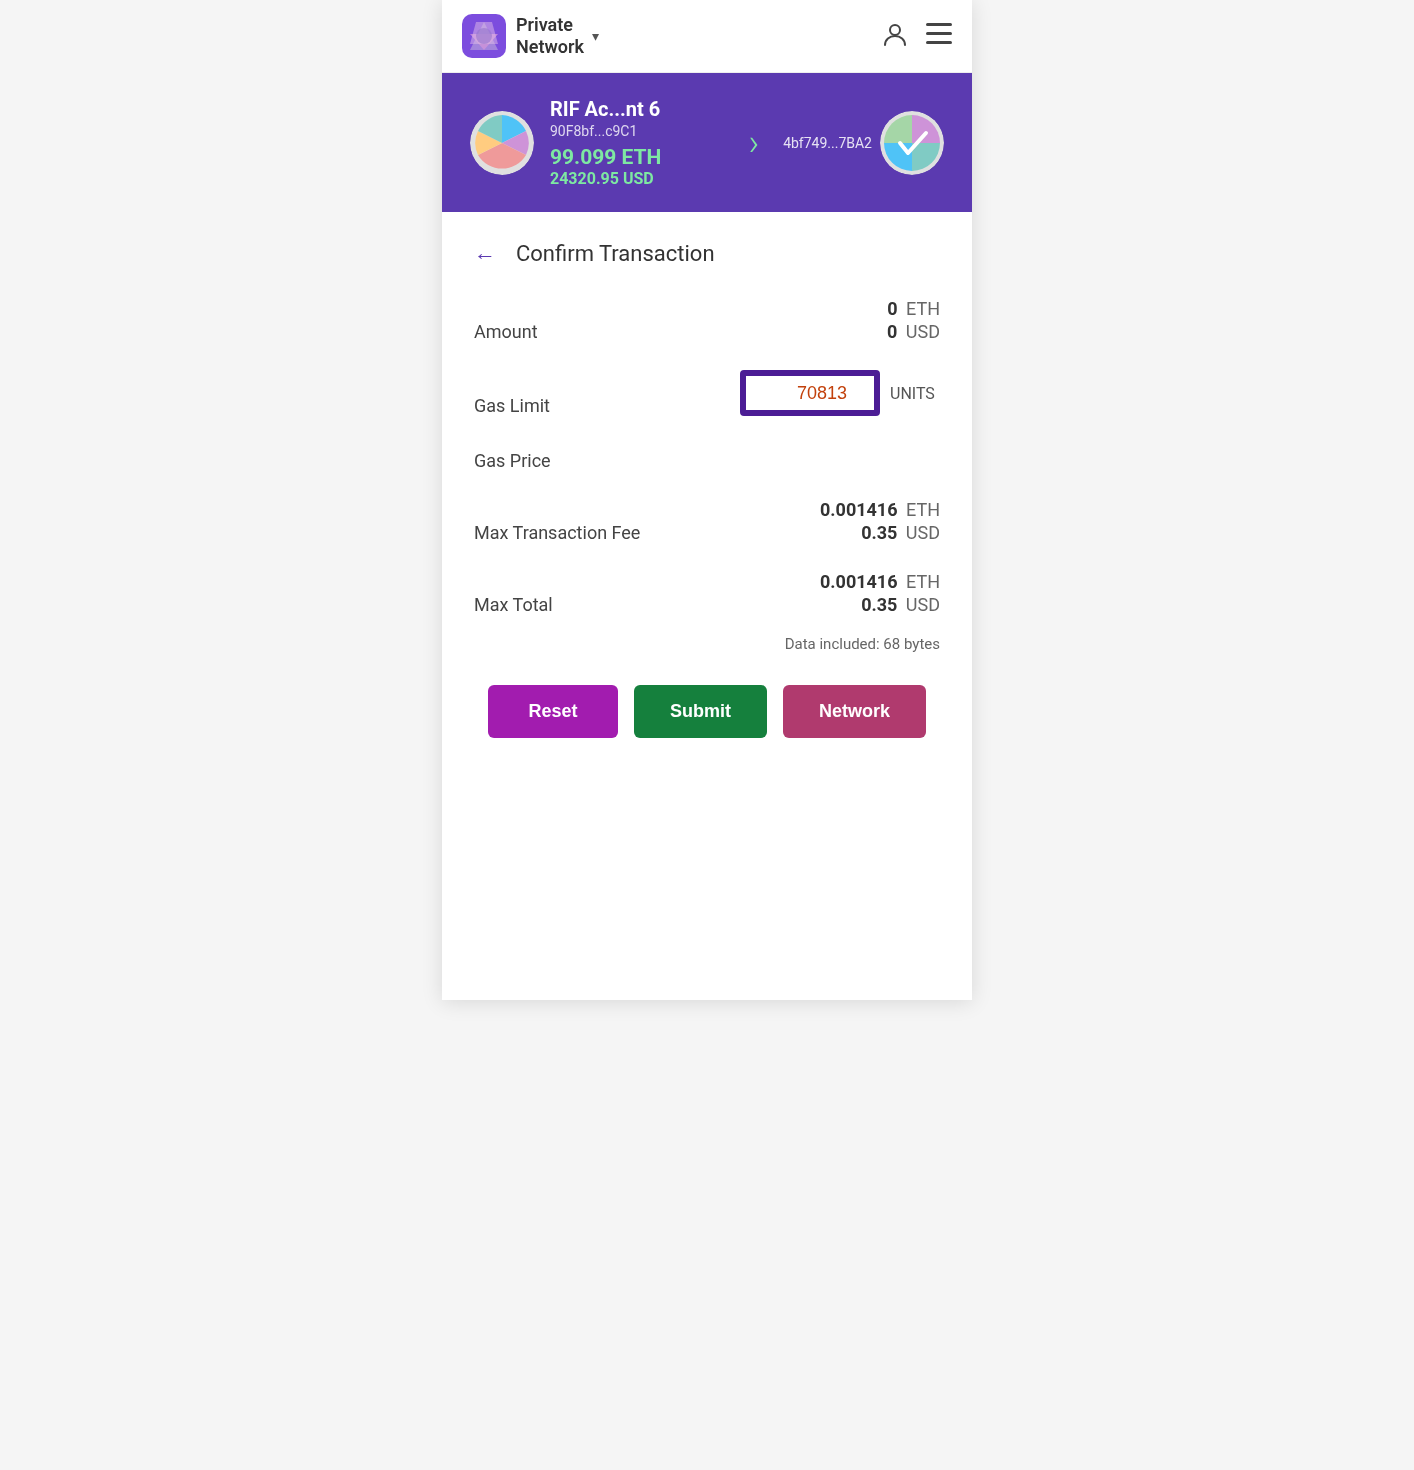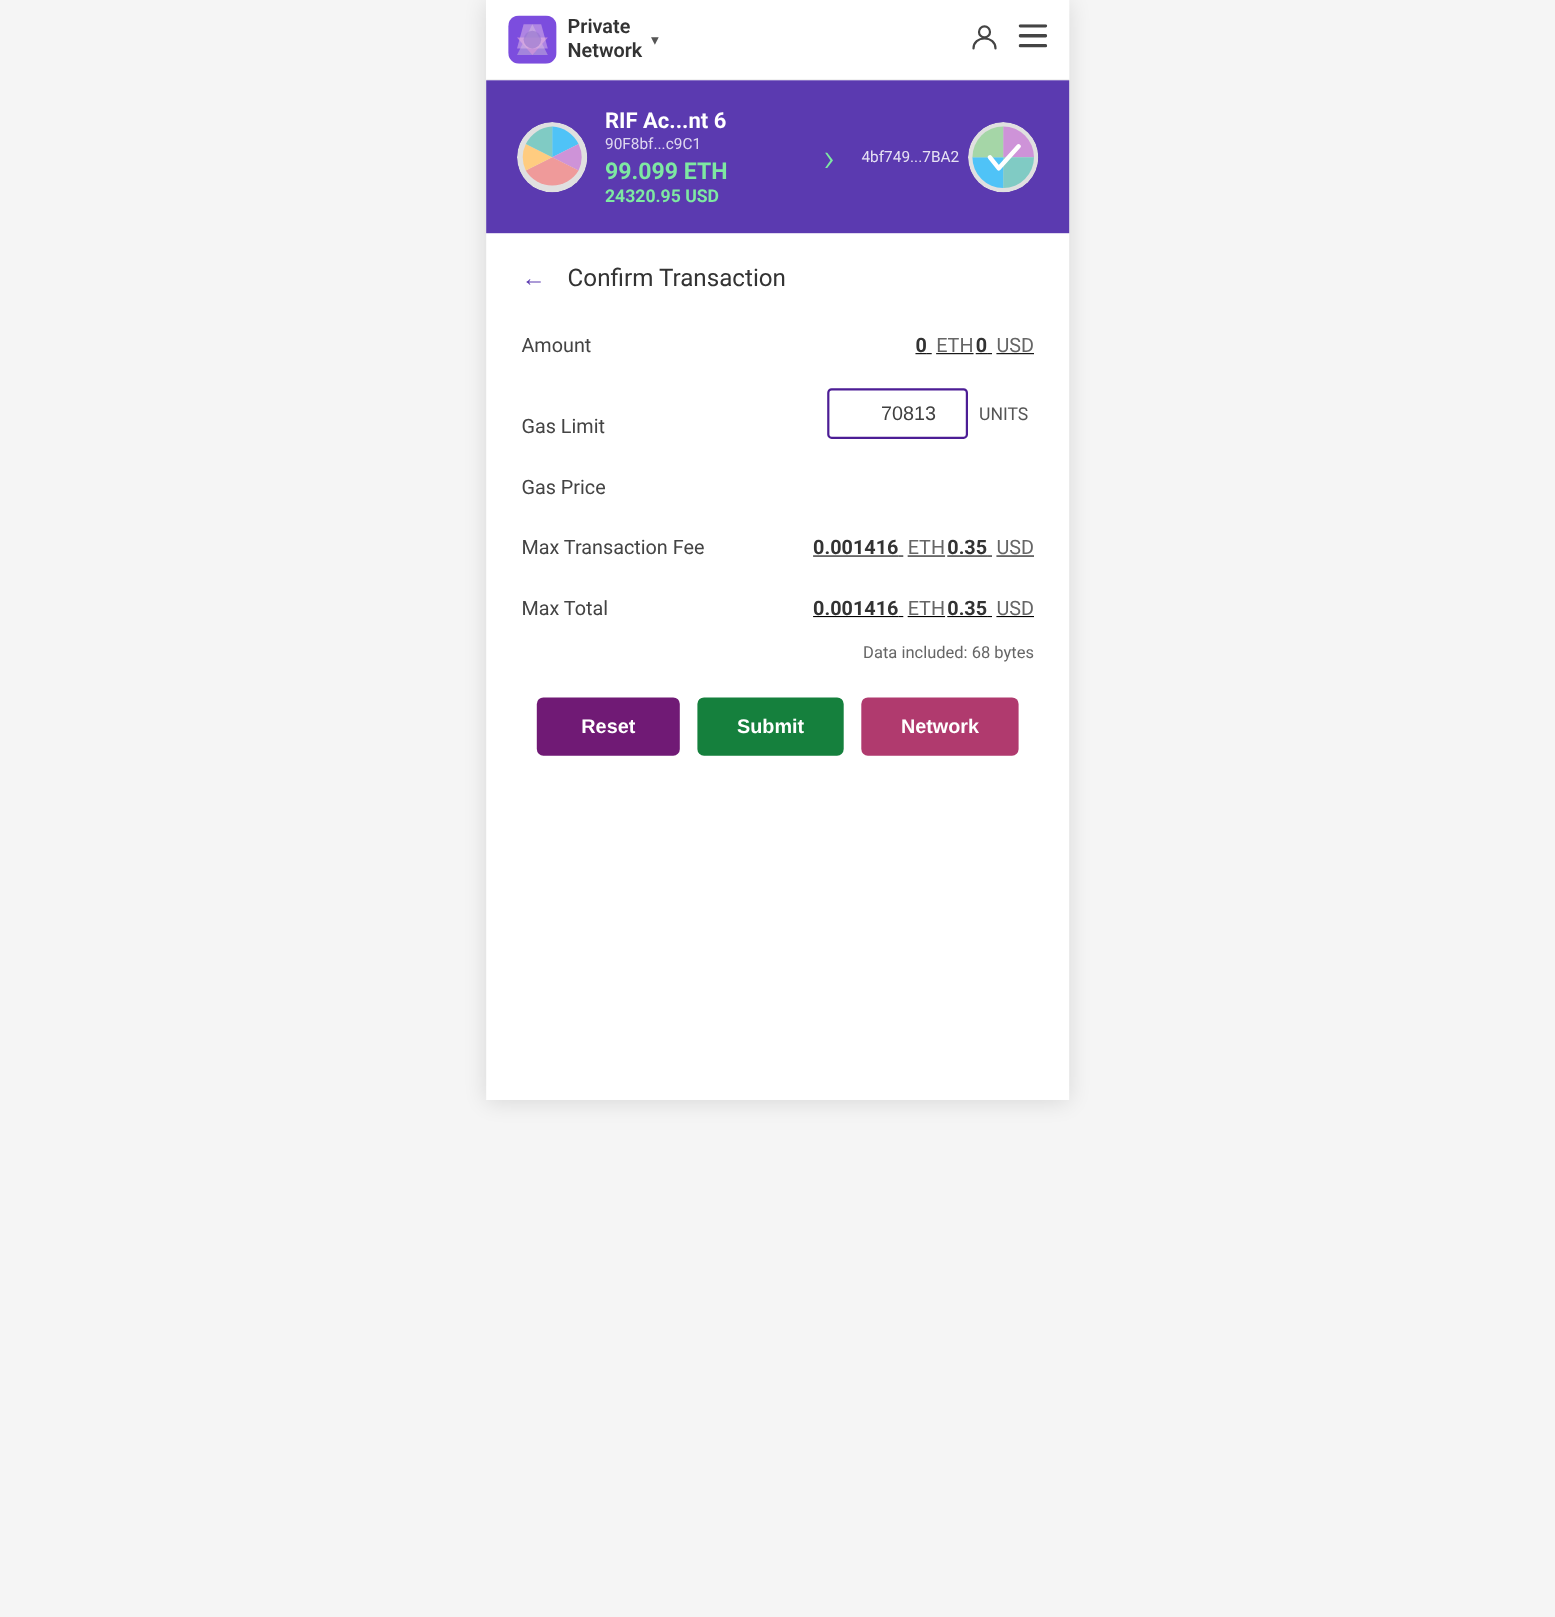--- a/index.html
+++ b/index.html
@@ -153,50 +153,49 @@
       margin-bottom: 28px;
     }
     .form-label {
       font-size: 18px;
       color: #444;
       padding-top: 6px;
       min-width: 180px;
     }
     .form-value {
       display: flex;
-      flex-direction: row;
+      flex-direction: column;
       align-items: flex-end;
       gap: 2px;
-      text-decoration: underline;
     }
     .value-line {
       font-size: 18px;
       color: #333;
     }
     .value-line .number {
       font-weight: 700;
     }
     .value-line .unit {
       color: #666;
       margin-left: 4px;
     }
     .input-group {
       display: flex;
       align-items: center;
       gap: 10px;
     }
     .form-input {
-      width: 128px;
+      width: 140px;
       height: 46px;
-      border: 2px solid #4c1d95;
+      border: 6px solid #4c1d95;
       border-radius: 4px;
       font-size: 18px;
       text-align: right;
       padding: 0 12px;
-      color: #404040;
+      color: #c2410c;
       outline: none;
     }
     .input-unit {
       font-size: 16px;
       color: #555;
       min-width: 50px;
     }
     .data-note {
       text-align: right;
       font-size: 15px;
@@ -215,21 +214,21 @@
       padding: 16px 36px;
       font-size: 18px;
       font-weight: 700;
       border: none;
       border-radius: 6px;
       cursor: pointer;
       color: #fff;
       min-width: 130px;
     }
     .btn-reset {
-      background: #701a75;
+      background: #a21caf;
     }
     .btn-submit {
       background: #15803d;
     }
     .btn-reject {
       background: #b03a6e;
     }
   </style>
 </head>
 <body>

